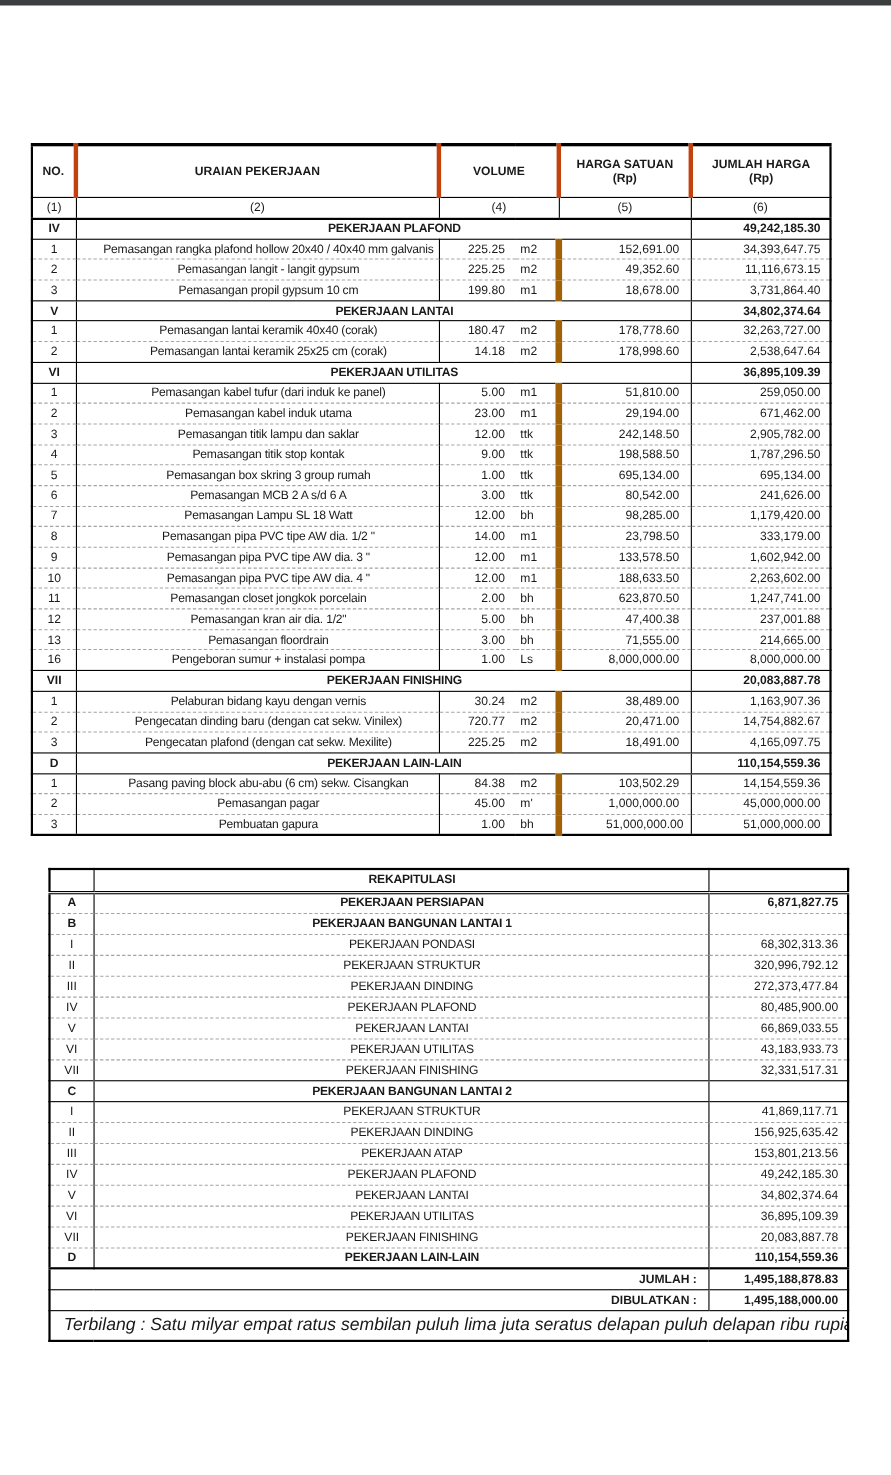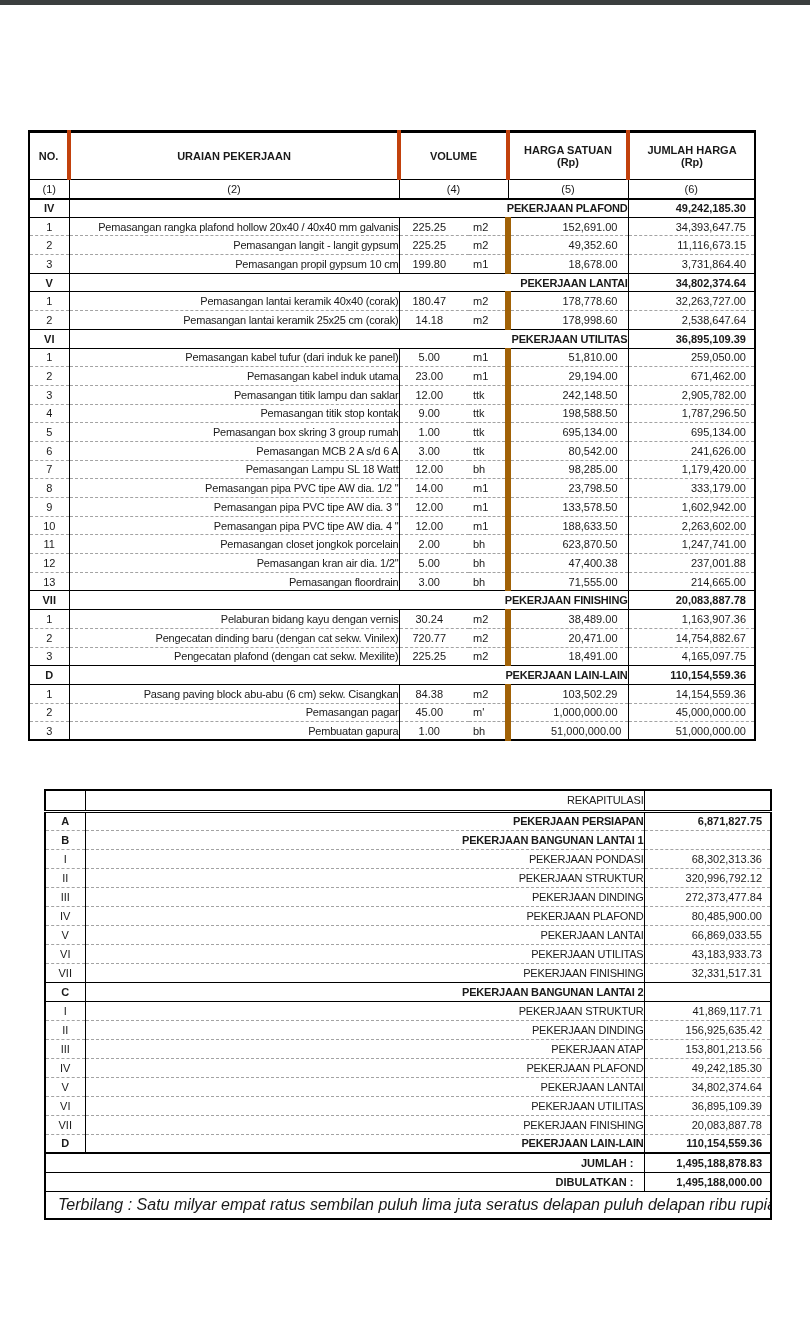--- a/index.html
+++ b/index.html
@@ -28,33 +28,33 @@
   .index-row td {
     height:19px; text-align:center; border-bottom:2px solid #000; border-left:1px solid #000;
   }
   .index-row td:first-child { border-left:none; }
 
   .main-table tbody tr { height:18.7px; }
   tr.item td { border-bottom:1px dashed #a3a3a3; }
   tr.section td { border-top:1px solid #000; border-bottom:1px solid #000; font-weight:bold; }
 
   .c-no   { text-align:center; }
-  .c-desc { text-align:right; padding-left:20px; border-left:1px solid #000; letter-spacing:-0.2px; }
-  .c-qty  { text-align:center; padding-right:10px; border-left:1px solid #000; }
+  .c-desc { text-align:center; padding-left:20px; border-left:1px solid #000; letter-spacing:-0.2px; }
+  .c-qty  { text-align:right; padding-right:10px; border-left:1px solid #000; }
   .c-unit { text-align:left; padding-left:4px; }
   .c-price{ text-align:right; padding-right:10px; border-left:6px solid #a16207;padding-left:40px; }
   .c-amt  { text-align:right; padding-right:8px; border-left:1px solid #000; }
 
   
   .rekap {
     position:absolute; left:44px; top:789px; width:726px;
     border:2px solid #000;
   }
   .rekap td { overflow:hidden; white-space:nowrap; }
-  .rekap .title-row td { height:21px; border-bottom:3px double #000; font-weight:normal; }
+  .rekap .title-row td { height:21px; border-bottom:3px double #000; font-weight:bold; }
   .rekap tbody tr { height:19px; }
   .rekap tbody td { border-bottom:1px dashed #a3a3a3; }
   .rekap tr.r-bold td { font-weight:bold; }
   .rekap tr.r-solid td { border-top:1px solid #000; border-bottom:1px solid #000; }
 
   .rekap .total-row td { height:19px; border-bottom:1px solid #000; }
   .rekap .total-first td { border-top:2px solid #000; }
   .t-label { text-align:right; font-weight:bold; padding-right:10px;margin-top:40px; }
   .t-amt { font-weight:bold; }
   .terbilang-row td {
@@ -251,20 +251,28 @@
         <td class="c-amt">237,001.88</td>
       </tr>
       <tr class="item">
         <td class="c-no">13</td>
         <td class="c-desc">Pemasangan floordrain</td>
         <td class="c-qty">3.00</td>
         <td class="c-unit">bh</td>
         <td class="c-price">71,555.00</td>
         <td class="c-amt">214,665.00</td>
       </tr>
+      <tr class="item">
+        <td class="c-no">16</td>
+        <td class="c-desc">Pengeboran sumur + instalasi pompa</td>
+        <td class="c-qty">1.00</td>
+        <td class="c-unit">Ls</td>
+        <td class="c-price">8,000,000.00</td>
+        <td class="c-amt">8,000,000.00</td>
+      </tr>
       <tr class="section">
         <td class="c-no">VII</td>
         <td class="c-desc" colspan="4">PEKERJAAN FINISHING</td>
         <td class="c-amt">20,083,887.78</td>
       </tr>
       <tr class="item">
         <td class="c-no">1</td>
         <td class="c-desc">Pelaburan bidang kayu dengan vernis</td>
         <td class="c-qty">30.24</td>
         <td class="c-unit">m2</td>

